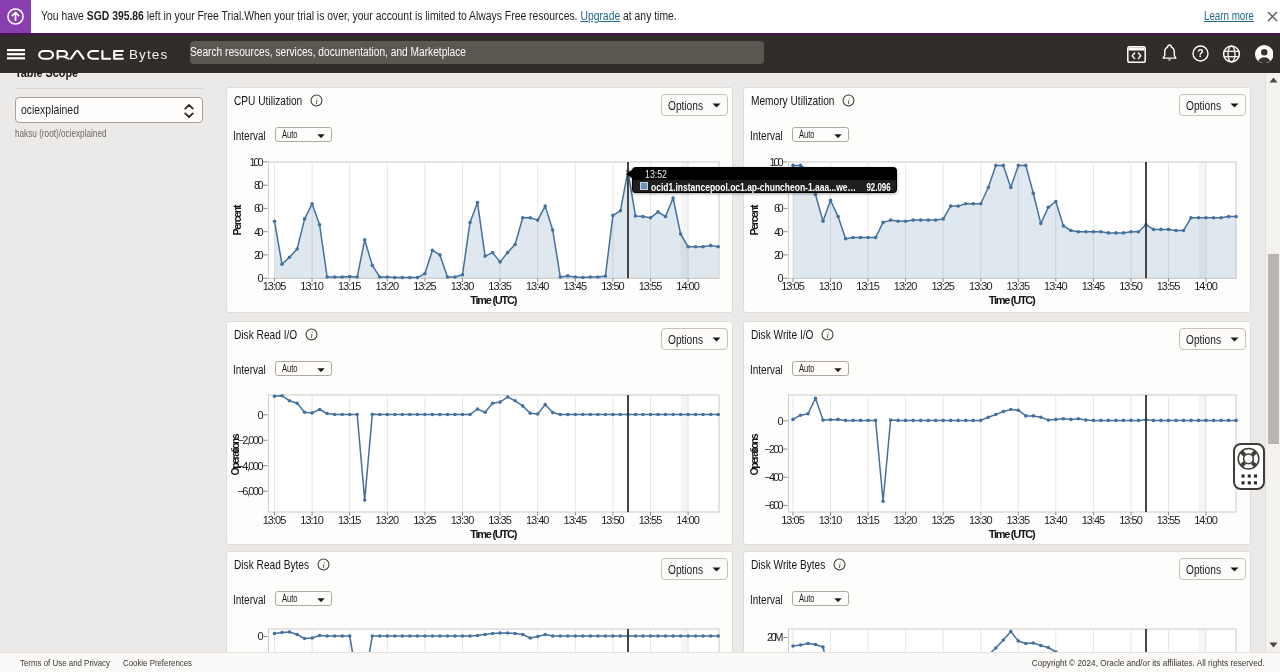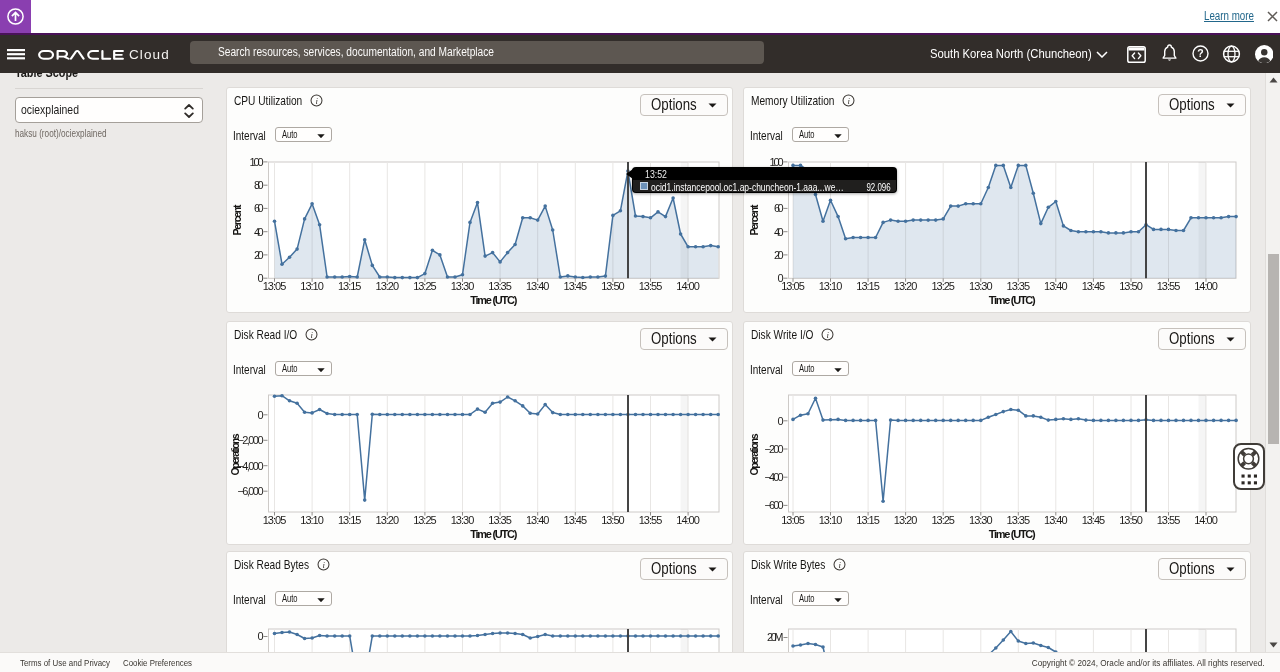--- a/index.html
+++ b/index.html
@@ -4,38 +4,38 @@
 *{margin:0;padding:0;box-sizing:border-box}
 html,body{width:1280px;height:672px;overflow:hidden;font-family:"Liberation Sans",sans-serif;background:#eceae8;position:relative}
 .cx{display:inline-block;transform-origin:0 50%;white-space:nowrap}
 .cxr{display:inline-block;transform-origin:100% 50%;white-space:nowrap}
 #banner{position:absolute;left:0;top:0;width:1280px;height:35px;background:#fff;border-bottom:2px solid #4a1259;z-index:20}
 #bannersq{position:absolute;left:0;top:0;width:31px;height:33px;background:#8a3fb0}
 #bannertxt{position:absolute;left:40.5px;top:0;height:33px;line-height:33px;font-size:12.5px;color:#211f1c;white-space:nowrap}
 #bannertxt a,#learn a{color:#22678b;text-decoration:underline}
 #learn{position:absolute;left:1204px;top:0;height:33px;line-height:33px;font-size:12px}
 #header{position:absolute;left:0;top:35px;width:1280px;height:38px;background:#322d2a;z-index:20}
-#search{position:absolute;left:190px;top:5.5px;width:574px;height:23px;background:#5d5751;border-radius:4px;color:#fcfbfa;font-size:12.5px;line-height:23px;padding-left:28px}
+#search{position:absolute;left:190px;top:5.5px;width:574px;height:23px;background:#5d5751;border-radius:4px;color:#fcfbfa;font-size:12.5px;line-height:23px;padding-left:0}
 #region{position:absolute;left:930px;top:0;height:38px;line-height:38px;color:#fff;font-size:13px}
 .hic{position:absolute}
 #sidehead{position:absolute;left:15px;top:66px;font-size:13.5px;line-height:13.5px;font-weight:bold;color:#1a1816;z-index:2}
 #sidehr{position:absolute;left:15px;top:88px;width:188px;border-top:1px solid #d8d5d2}
 #sidesel{position:absolute;left:15px;top:97px;width:188px;height:26px;background:#fffefd;border:1px solid #a5a09a;border-radius:4px;font-size:13.5px;color:#1c1b1a;line-height:24px;padding-left:5px}
 #sidecap{position:absolute;left:15px;top:127.5px;font-size:10px;color:#6f6862}
 .card{position:absolute;background:#fdfdfc;border:1px solid #dedbd8;border-radius:3px;z-index:1}
 .ctitle{position:absolute;left:6.5px;top:5.5px;height:14px;font-size:13.5px;color:#161513;display:flex;align-items:center}
 .info{width:13px;height:13px;margin-left:8px}
-.optbtn{position:absolute;right:4px;top:6px;width:88px;height:22px;border:1px solid #c6c1bc;border-radius:4px;background:#fcfbfa;font-size:17px;color:#1a1816;display:flex;align-items:center;justify-content:center}
+.optbtn{position:absolute;right:4px;top:6px;width:67px;height:22px;border:1px solid #c6c1bc;border-radius:4px;background:#fcfbfa;font-size:13px;color:#1a1816;display:flex;align-items:center;justify-content:center}
 .intlabel{position:absolute;left:6px;top:41px;height:15px;line-height:15px;font-size:12px;color:#161513}
 .intsel{position:absolute;left:47.5px;top:39px;width:57.5px;height:15px;border:1px solid #aea9a3;border-radius:3px;background:#fffefd;font-size:10.5px;color:#1a1816;line-height:13px;padding-left:6px}
 #chartsvg{position:absolute;left:0;top:0;z-index:3;pointer-events:none}
 #tip{position:absolute;left:632px;top:166.5px;width:264.5px;height:26.5px;z-index:15}
 #tipbox{position:absolute;left:0;top:0;width:100%;height:100%;background:#000;border-radius:4px;box-shadow:0 1px 3px rgba(0,0,0,.35)}
 #tiprow1{position:absolute;left:13.3px;top:1px;font-size:10.5px;color:#ececec;line-height:13px}
-#tiprow2{position:absolute;left:1px;top:13.5px;right:1px;bottom:1px;background:#201f1e;border-radius:0 0 3px 3px;color:#fff;font-size:11px;font-weight:normal;line-height:12px}
+#tiprow2{position:absolute;left:1px;top:13.5px;right:1px;bottom:1px;background:#201f1e;border-radius:0 0 3px 3px;color:#fff;font-size:11px;font-weight:bold;line-height:12px}
 #tippt{position:absolute;left:-6.5px;top:2.5px;width:0;height:0;border-top:5px solid transparent;border-bottom:5px solid transparent;border-right:7px solid #000}
 #footer{position:absolute;left:0;top:652px;width:1280px;height:20px;background:#fbfaf9;border-top:1px solid #e2dfdc;z-index:20;font-size:9px;color:#3a3631}
 #sbar{position:absolute;left:1265px;top:73px;width:15px;height:579px;background:#f3f2f0;border-left:1px solid #e0ddda;z-index:25}
 #sthumb{position:absolute;left:2px;top:181px;width:11px;height:190px;background:#b7b4b1}
 </style></head>
 <body>
 
 <div class="card" style="left:226px;top:87px;width:507px;height:226px;">
   <div class="ctitle">
       <span class="cx" style="transform:scaleX(0.752);margin-right:-22.5px">CPU Utilization</span>
@@ -780,20 +780,21 @@
   </div>
 </div>
 
 <div id="banner">
   <div id="bannersq">
     <svg width="31" height="33" viewBox="0 0 31 33">
         <circle cx="15.5" cy="16.5" r="7.6" fill="none" stroke="#fff" stroke-width="1.5"></circle>
     <path d="M15.5,21 V13.4 M11.9,16.2 L15.5,12.4 L19.1,16.2" fill="none" stroke="#fff" stroke-width="1.7"></path>
       </svg>
   </div>
+  <div id="bannertxt"><span class="cx" style="transform:scaleX(0.830)">You have <b>SGD 395.86</b>&nbsp;left in your Free Trial.When your trial is over, your account is limited to Always Free resources. <a href="#">Upgrade</a> at any time.</span></div>
   <div id="learn"><span class="cx" style="transform:scaleX(0.814)"><a href="#">Learn more</a></span></div>
   <svg width="11" height="11" viewBox="0 0 11 11" style="position:absolute;left:1266.5px;top:11px;z-index:21">
       <path d="M1,1 L10,10 M10,1 L1,10" stroke="#5f5b57" stroke-width="1.5"></path>
     </svg>
 </div>
 
 <div id="header">
   <svg style="position:absolute;left:7px;top:14.3px" width="18" height="10.5" viewBox="0 0 18 10.5">
       <g fill="#fff">
         <rect x="0" y="0" width="18" height="2.2"></rect>
@@ -805,27 +806,22 @@
 <svg style="position:absolute;left:37.5px;top:15px" width="86" height="9.7" viewBox="0 0 74.5 10" preserveAspectRatio="none">
  <g fill="none" stroke="#fff" stroke-width="1.9" stroke-linecap="round" stroke-linejoin="round">
   <path d="M5,1 H9 A4,4 0 0 1 9,9 H5 A4,4 0 0 1 5,1 Z"></path>
   <path d="M17,9 V1 H22.2 A2.9,2.9 0 0 1 22.2,6.8 H17.2 M22.6,6.9 L26.5,9"></path>
   <path d="M28.5,9 L32.9,1.6 A1.35,1.35 0 0 1 35.1,1.6 L39.5,9"></path>
   <path d="M52,1 H47.5 A4,4 0 0 0 47.5,9 H52"></path>
   <path d="M55.8,1 V9 H62.5"></path>
   <path d="M73.5,1 H66 V9 H73.5 M66,5 H72.5"></path>
  </g>
 </svg>
-  <div style="position:absolute;left:129px;top:0;height:38px;line-height:39px;font-size:13.5px;letter-spacing:1.1px;color:#f5f3f1">Cloud</div>
+  <div style="position:absolute;left:129px;top:0;height:38px;line-height:39px;font-size:13.5px;letter-spacing:1.1px;color:#f5f3f1">Bytes</div>
   <div id="search"><span class="cx" style="transform:scaleX(0.814)">Search resources, services, documentation, and Marketplace</span></div>
-  <div id="region"><span class="cx" style="transform:scaleX(0.867);margin-right:-30px">South Korea North (Chuncheon)</span>
-   <svg width="12" height="7" viewBox="0 0 12 7" style="margin-left:6px">
-        <path d="M1,1 L6,6 L11,1" fill="none" stroke="#fff" stroke-width="1.5"></path>
-      </svg>
-  </div>
 
 <svg class="hic" style="left:1127px;top:10.6px" width="19" height="17" viewBox="0 0 19 17">
  <rect x="0.8" y="0.8" width="17.4" height="15.4" rx="1.8" fill="none" stroke="#fff" stroke-width="1.5"></rect>
  <rect x="1.5" y="1.5" width="16" height="3" fill="#fff"></rect>
  <path d="M7.6,7 L5.2,9.8 L7.6,12.6 M11.4,7 L13.8,9.8 L11.4,12.6" fill="none" stroke="#fff" stroke-width="1.4" stroke-linecap="round" stroke-linejoin="round"></path>
 </svg>
 <svg class="hic" style="left:1161.6px;top:9px" width="15" height="19" viewBox="0 0 15 19">
  <path d="M7.5,1 a1.8,1.8 0 0 1 1.8,1.8 v0.3 a4.9,4.9 0 0 1 3,4.5 v3.9 l1.6,2.6 H1.1 l1.6,-2.6 V7.6 a4.9,4.9 0 0 1 3,-4.5 v-0.3 a1.8,1.8 0 0 1 1.8,-1.8 Z" fill="none" stroke="#fff" stroke-width="1.4" stroke-linejoin="round"></path>
  <path d="M5.9,15.6 a1.7,1.7 0 0 0 3.2,0 Z" fill="#fff"></path>
 </svg>

